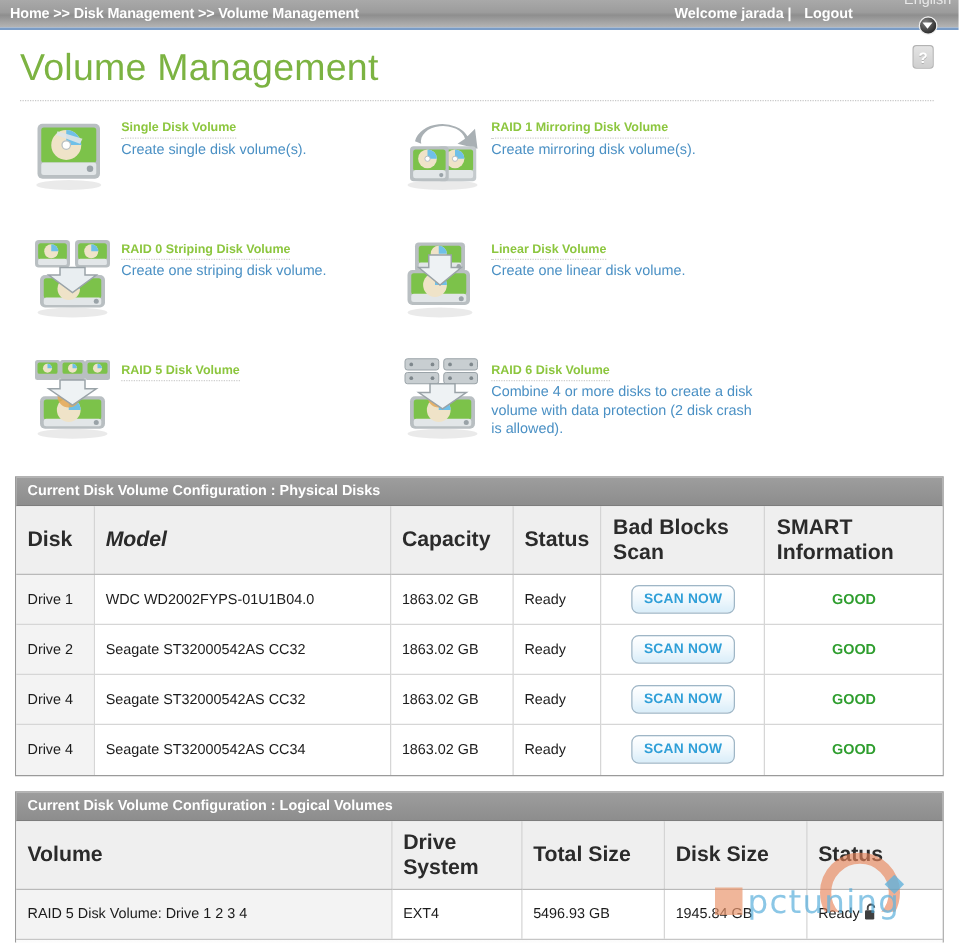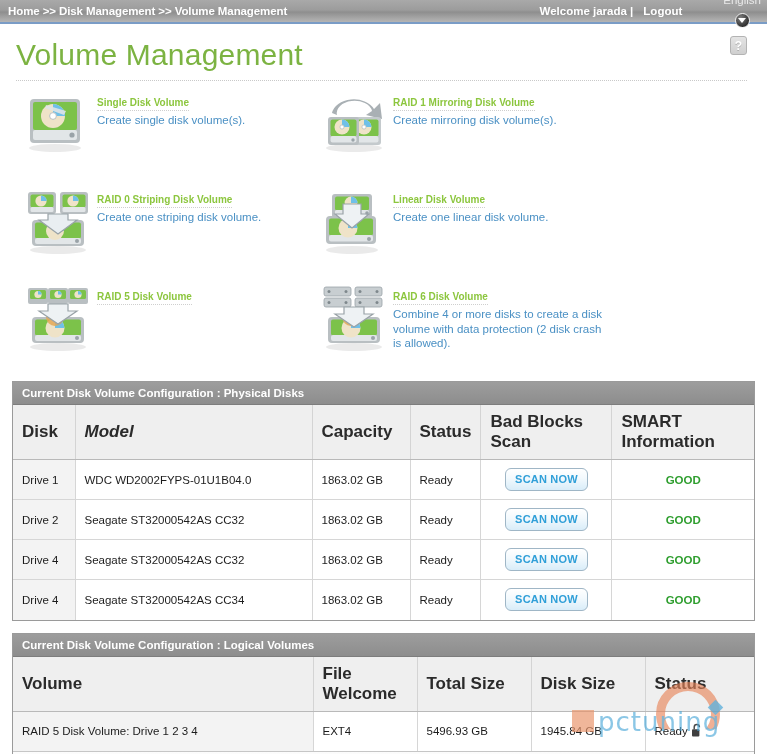--- a/index.html
+++ b/index.html
@@ -477,21 +477,21 @@
 </div>
 
 <div class="spacer-12"></div>
 
 <div class="panel">
   <div class="panel-head">Current Disk Volume Configuration : Logical Volumes</div>
   <table>
     <thead>
       <tr>
         <th style="width:300px;">Volume</th>
-        <th style="width:104px;">File Welcome</th>
+        <th style="width:104px;">Drive System</th>
         <th style="width:114px;">Total Size</th>
         <th style="width:114px;">Disk Size</th>
         <th>Status</th>
       </tr>
     </thead>
     <tbody>
       <tr>
         <td class="firstcol">RAID 5 Disk Volume: Drive 1 2 3 4</td>
         <td>EXT4</td>
         <td>5496.93 GB</td>

